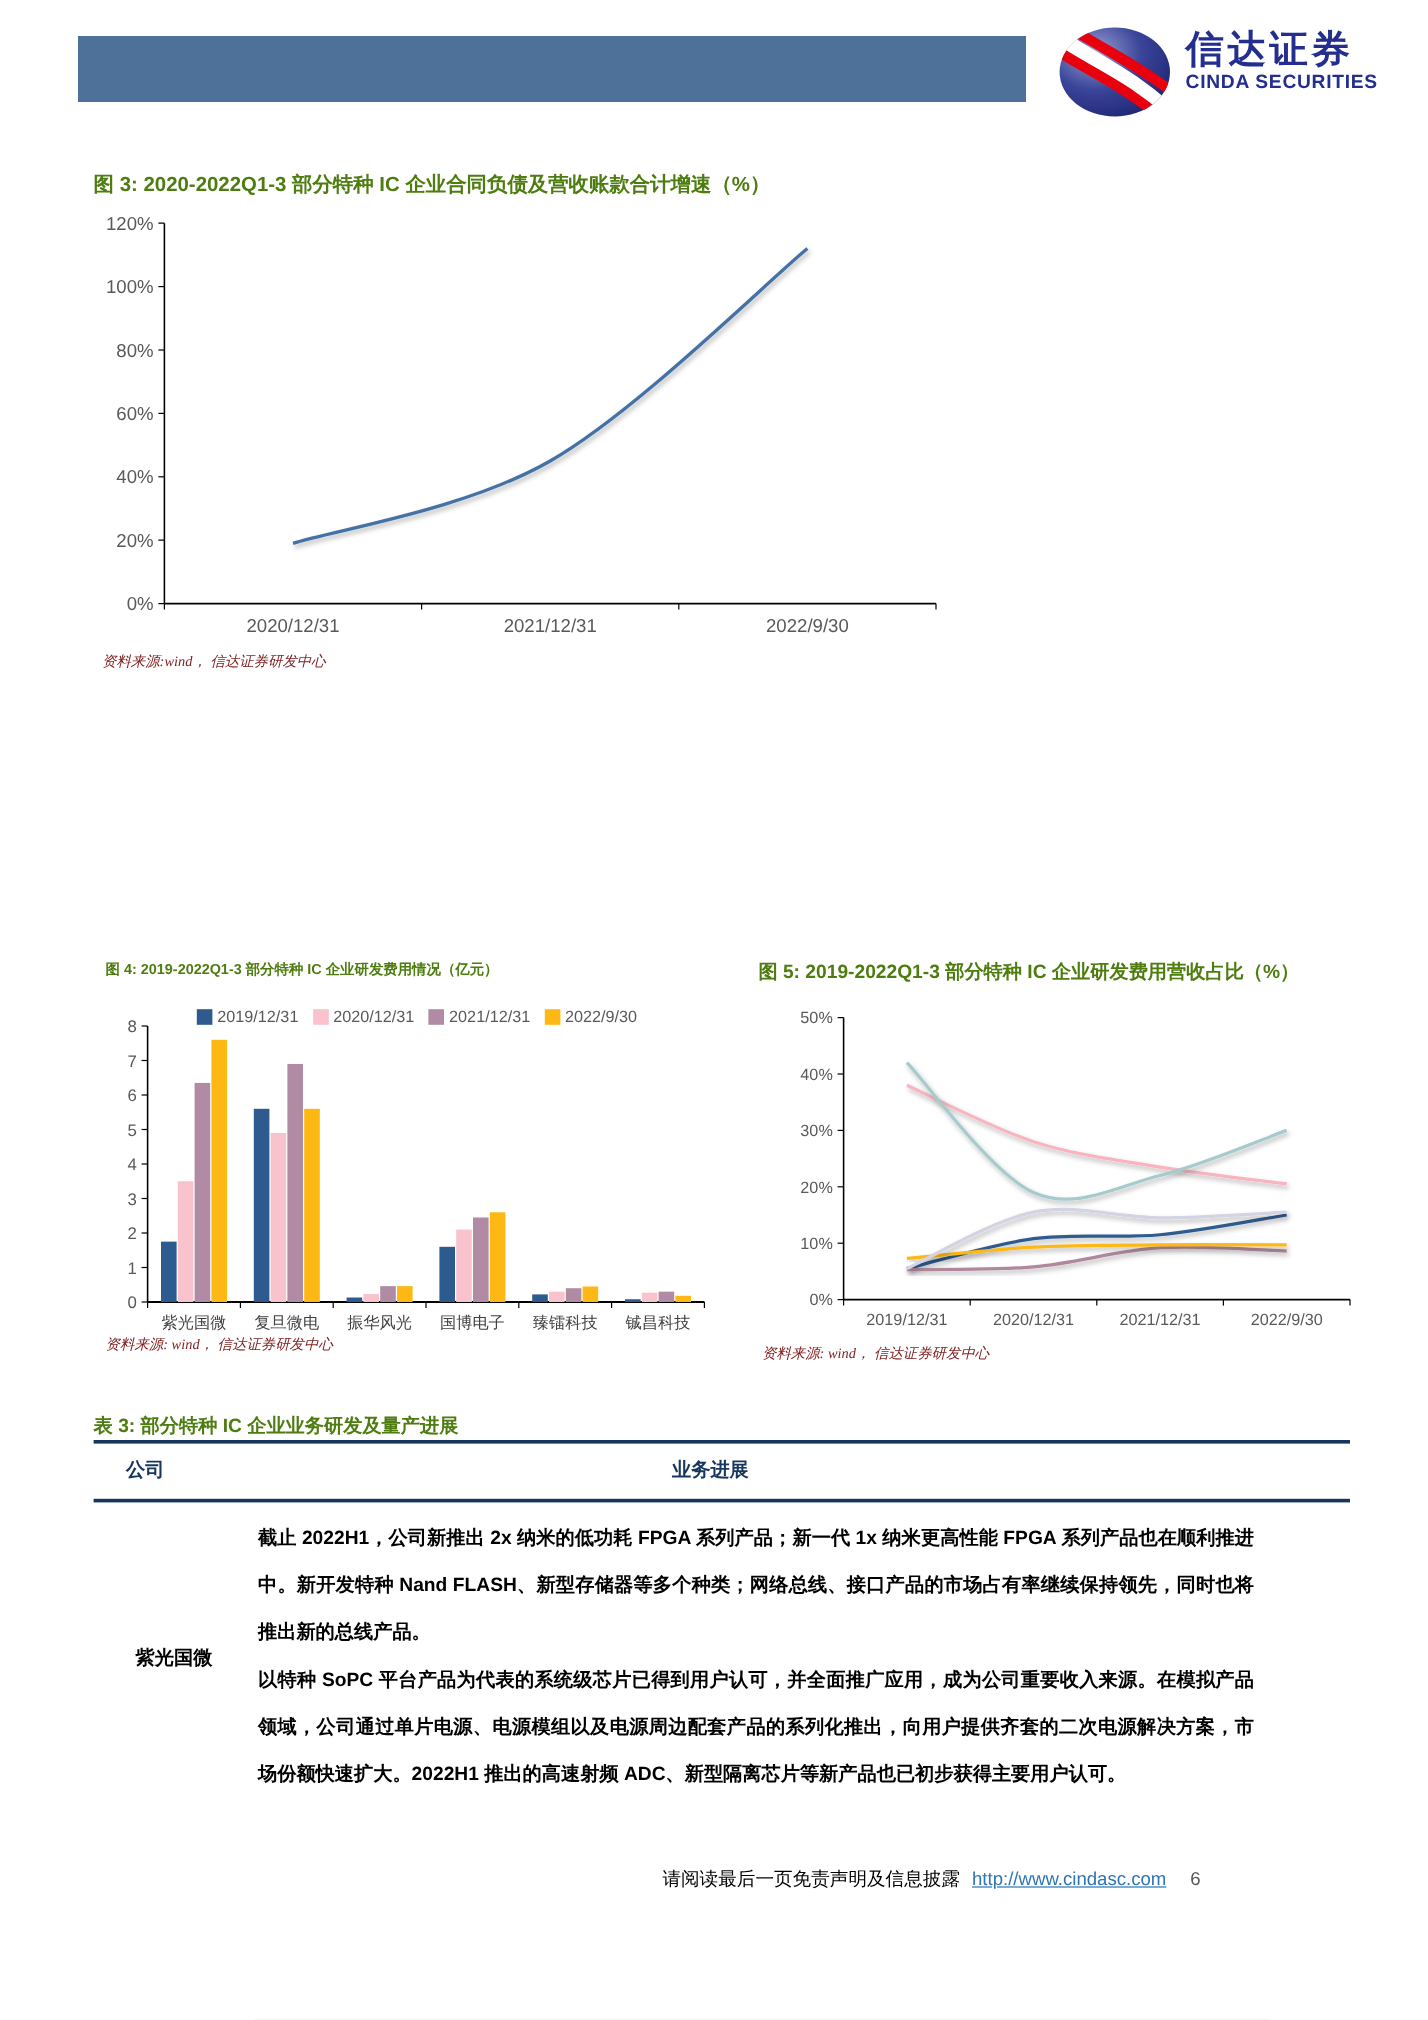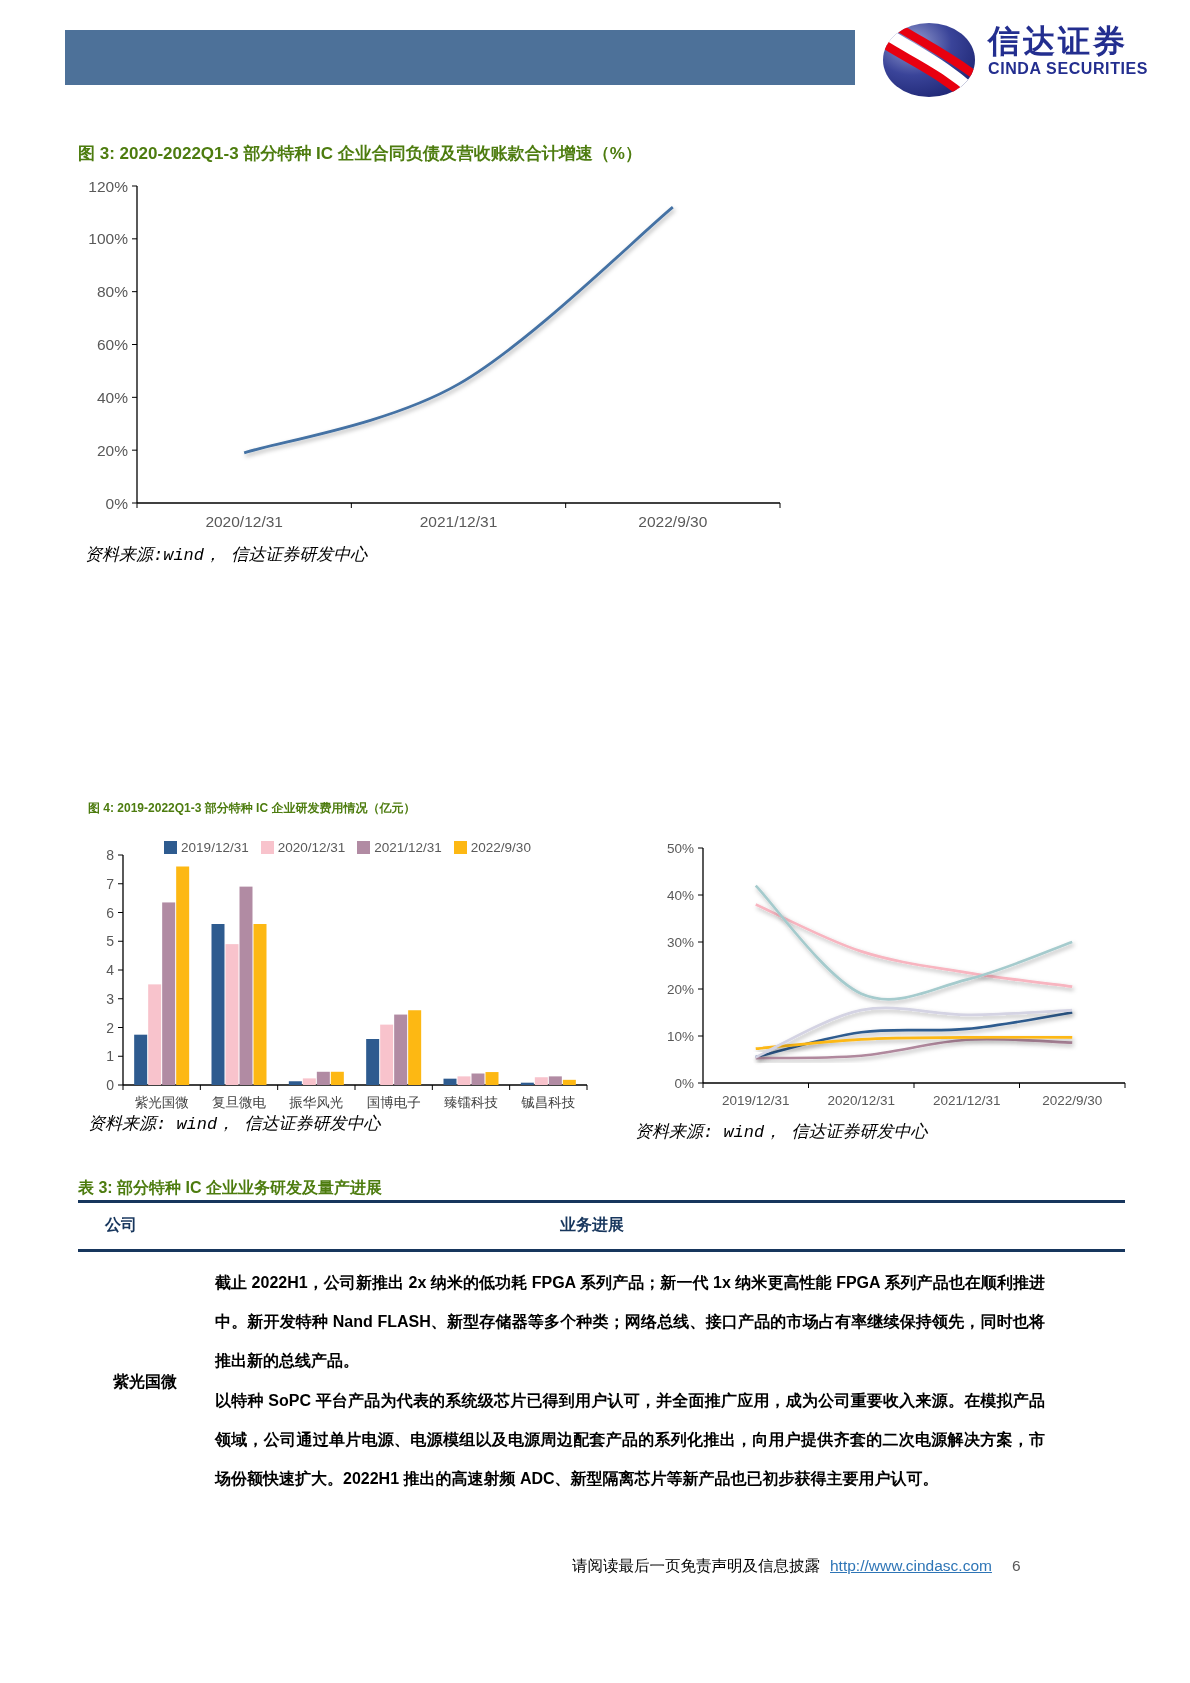--- a/index.html
+++ b/index.html
@@ -4,40 +4,40 @@
 <style>
   html,body{margin:0;padding:0;background:#e8e8e8;}
   .page{position:relative;width:1190px;height:1683px;background:#fff;margin:0 auto;
         font-family:"Liberation Sans","DejaVu Sans",sans-serif;overflow:hidden;color:#000;}
   .header-bar{position:absolute;left:65px;top:30px;width:790px;height:55px;background:#4d7199;}
   .logo-wrap{position:absolute;left:882px;top:22px;display:flex;align-items:flex-start;}
   .logo-text{margin-left:12px;}
   .logo-cn{font-size:32px;font-weight:bold;color:#232e8f;letter-spacing:3px;line-height:38px;white-space:nowrap;}
   .logo-en{font-size:16px;font-weight:bold;color:#232e8f;letter-spacing:0.6px;white-space:nowrap;}
   .fig-title{position:absolute;font-size:17px;font-weight:bold;color:#4d7c0f;white-space:nowrap;}
-  .src{position:absolute;font-family:Liberation Mono, monospace;font-style:italic;font-size:17px;color:#000000;white-space:nowrap;}
+  .src{position:absolute;font-family:Liberation Serif, serif;font-style:italic;font-size:12px;color:#7f1d1d;white-space:nowrap;}
   .note{position:absolute;font-family:"DejaVu Serif",serif;font-style:italic;font-size:13.5px;color:#111;white-space:nowrap;}
   .body-para{position:absolute;left:78px;top:617px;width:966px;font-size:16.5px;line-height:33px;text-align:justify;}
   .body-para .lead{font-weight:bold;}
   .chart{position:absolute;}
   .legend-row{position:absolute;display:flex;justify-content:center;align-items:center;gap:12px;
               font-size:13.5px;color:#595959;white-space:nowrap;}
   .legend-row .sw{display:inline-block;width:13px;height:13px;margin-right:4px;vertical-align:-2px;}
   .legend-grid{position:absolute;display:grid;grid-template-columns:250px 195px;row-gap:3px;
                font-size:13px;color:#595959;white-space:nowrap;}
   .legend-grid .item{display:flex;align-items:center;height:19px;}
   .legend-grid .ln{display:inline-block;width:44px;height:3px;margin-right:7px;flex:0 0 auto;}
   .tbl-title{position:absolute;left:78px;top:1178px;font-size:16px;font-weight:bold;color:#4d7c0f;white-space:nowrap;}
   .rule{position:absolute;left:78px;width:1047px;height:2.5px;background:#17365d;}
   .tbl-head{position:absolute;font-size:16px;font-weight:bold;color:#17365d;}
   .tbl-company{position:absolute;left:80px;top:1372px;width:130px;text-align:center;
                font-size:16px;font-weight:bold;}
   .tbl-cell{position:absolute;left:215px;width:830px;font-size:16px;font-weight:bold;
             line-height:39px;text-align:justify;}
-  .footer{position:absolute;left:572px;top:1556px;font-size:15.5px;white-space:nowrap;display:flex;align-items:baseline;}
+  .footer{position:absolute;left:552px;top:1556px;font-size:15.5px;white-space:nowrap;display:flex;align-items:baseline;}
   .footer a{color:#2e75b6;text-decoration:underline;margin-left:10px;}
   .footer .pg{color:#595959;margin-left:20px;}
   svg text{font-family:"Liberation Sans","DejaVu Sans",sans-serif;}
 </style>
 </head>
 <body>
 
 <div class="page">
 
   <div class="header-bar"></div>
@@ -162,20 +162,21 @@
       <rect x="463.8333333333333" y="246.375" width="13" height="8.625" fill="#b18ba3"></rect>
       <rect x="91.16666666666666" y="36.5" width="13" height="218.5" fill="#fdb813"></rect>
       <rect x="168.5" y="94" width="13" height="161" fill="#fdb813"></rect>
       <rect x="245.83333333333331" y="241.775" width="13" height="13.225000000000001" fill="#fdb813"></rect>
       <rect x="323.1666666666667" y="180.25" width="13" height="74.75" fill="#fdb813"></rect>
       <rect x="400.5" y="242.0625" width="13" height="12.9375" fill="#fdb813"></rect>
       <rect x="477.8333333333333" y="249.825" width="13" height="5.175" fill="#fdb813"></rect>
     </svg>
   <div class="src" style="left:88px;top:1112px;">资料来源: wind， 信达证券研发中心</div>
 
+  <div class="fig-title" style="left:632px;top:800px;font-size:16px;">图 5: 2019-2022Q1-3 部分特种 IC 企业研发费用营收占比（%）</div>
   <svg id="fig5-svg" class="chart" style="left:625px;top:835px;" width="505" height="290">
       <defs>
         <filter id="sh5" x="-25%" y="-25%" width="150%" height="150%">
           <feDropShadow dx="1.5" dy="2.5" stdDeviation="2" flood-opacity="0.3"></feDropShadow>
         </filter>
       </defs>
       <line x1="78" y1="13" x2="78" y2="248" stroke="#000" stroke-width="1.3"></line>
       <line x1="73" y1="248" x2="78" y2="248" stroke="#000" stroke-width="1"></line>
       <text x="69" y="252.86" text-anchor="end" font-size="13.5" fill="#595959">0%</text>
       <line x1="73" y1="201" x2="78" y2="201" stroke="#000" stroke-width="1"></line>

